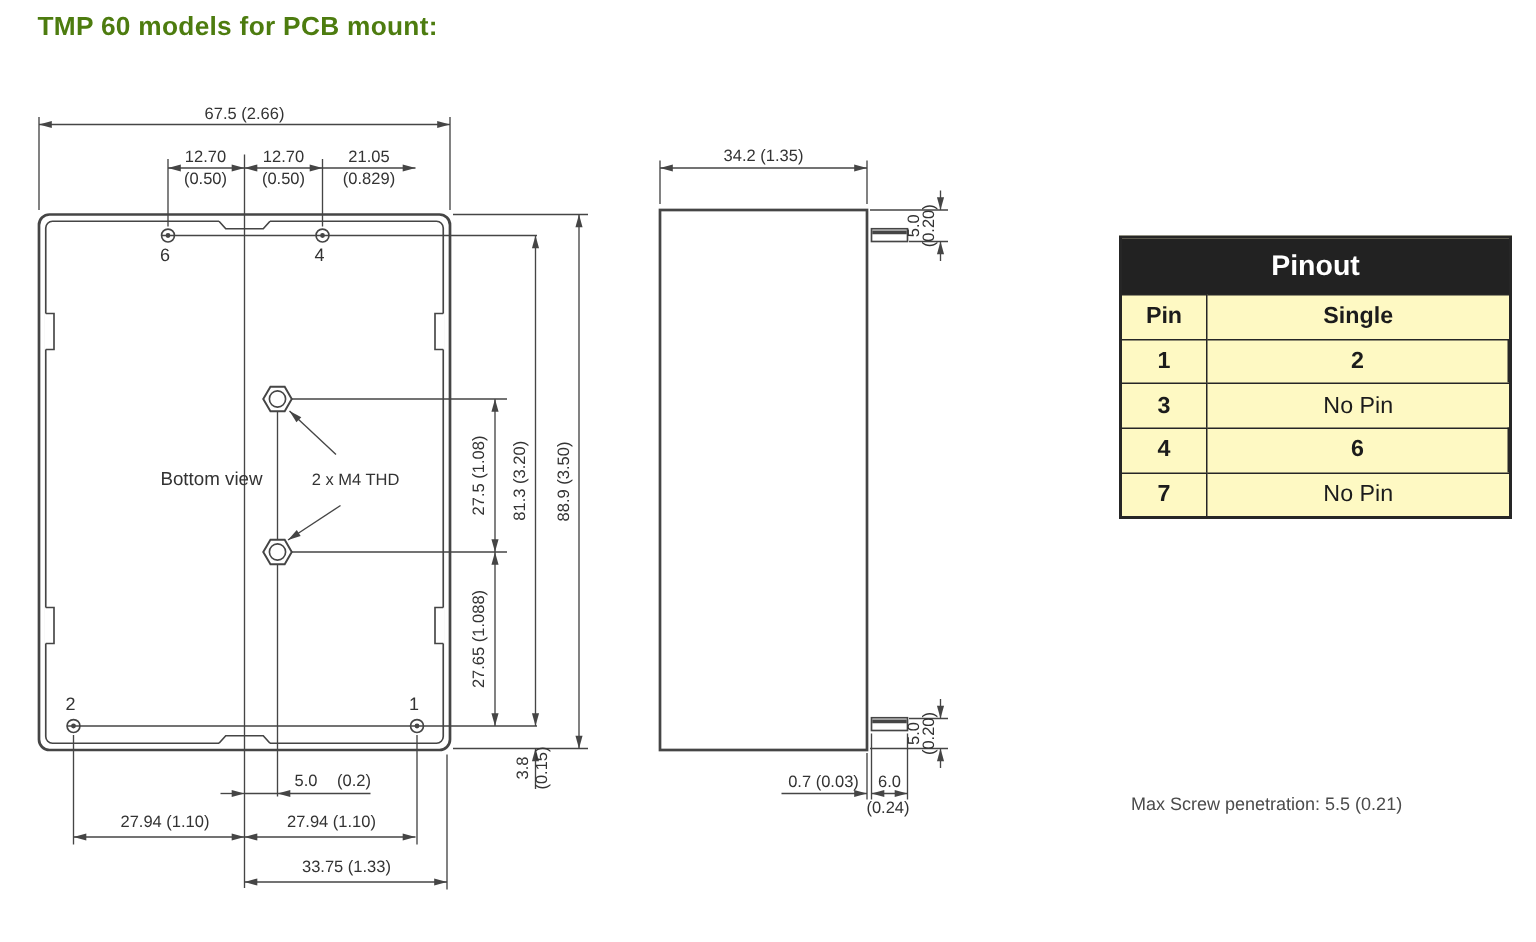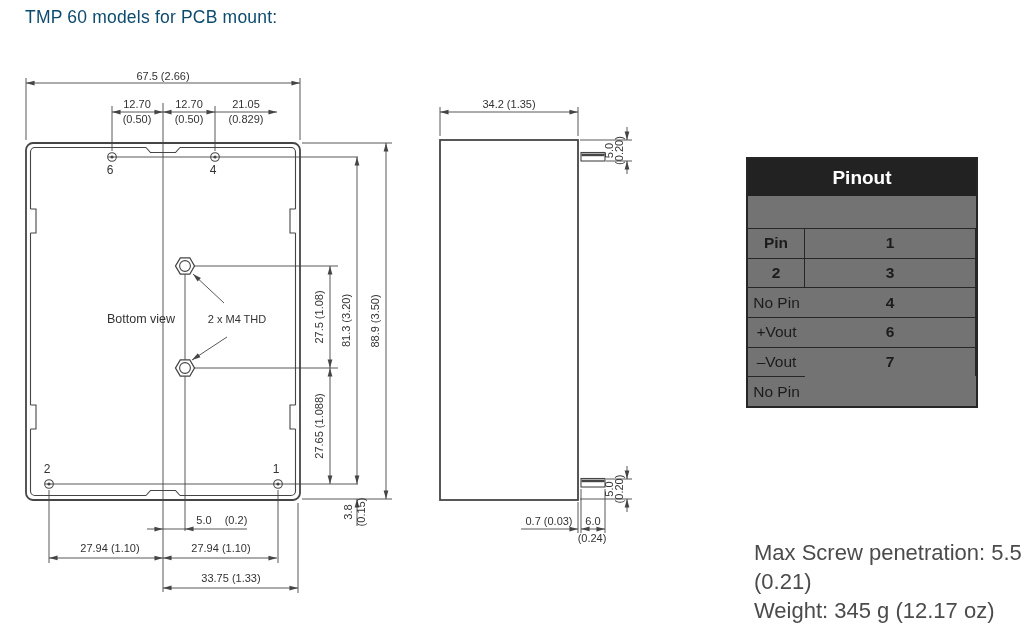--- a/index.html
+++ b/index.html
@@ -1,35 +1,35 @@
 <!DOCTYPE html>
 <html><head>
 <meta charset="utf-8">
 <style>
   html,body{margin:0;padding:0;background:#fff;}
   .canvas{position:relative;width:1024px;height:628px;background:#ffffff;
           font-family:"Liberation Sans",sans-serif;overflow:hidden;}
-  .page-title{position:absolute;left:25px;top:7px;font-size:17.5px;font-weight:normal;
-              color:#0c4a6e;letter-spacing:.2px;}
+  .page-title{position:absolute;left:25px;top:7px;font-size:17.5px;font-weight:bold;
+              color:#4d7c0f;letter-spacing:.2px;}
   svg{position:absolute;left:0;top:0;}
   svg text{fill:#333;font-family:"Liberation Sans",sans-serif;font-size:11px;}
   svg text.lbl{font-size:12.5px;}
   svg text.pinnum{font-size:12px;}
   
-  .pinout{position:absolute;left:746px;top:157px;width:232px;border:2px solid #262626;
-          box-sizing:border-box;background:#737373;}
+  .pinout{position:absolute;left:746px;top:157px;width:262px;border:2px solid #262626;
+          box-sizing:border-box;background:#fef9c3;}
   .pinout-header{background:#222;color:#fff;font-weight:bold;font-size:19px;
                  text-align:center;height:37px;line-height:37px;}
-  .pinout-grid{display:grid;grid-template-columns:57px 1fr;margin-top:32px;}
+  .pinout-grid{display:grid;grid-template-columns:57px 1fr;}
   .cell{border-top:1.5px solid #262626;height:28.7px;display:flex;align-items:center;
         justify-content:center;font-size:15.5px;color:#1c1c1c;}
   .cell.pincol{font-weight:bold;border-right:1.5px solid #262626;}
   .cell.head{font-weight:bold;}
   
-  .notes{position:absolute;left:754px;top:539px;font-size:22px;color:#4b4b4b;
+  .notes{position:absolute;left:754px;top:522px;font-size:12px;color:#4b4b4b;
          line-height:28.8px;}
 </style>
 </head>
 <body>
 
 <div class="canvas">
 
   <div class="page-title">TMP 60 models for PCB mount:</div>
 
   <svg width="740" height="628" viewBox="0 0 740 628">
@@ -187,37 +187,35 @@
       <text x="549" y="524.5">0.7 (0.03)</text>
       <text x="593" y="524.5">6.0</text>
       <text x="592" y="542">(0.24)</text>
     </g>
   </svg>
 
   <div class="pinout">
     <div class="pinout-header">Pinout</div>
     <div class="pinout-grid">
       <div class="cell pincol head">Pin</div>
+      <div class="cell head">Single</div>
 
       <div class="cell pincol">1</div>
 
       <div class="cell pincol">2</div>
 
       <div class="cell pincol">3</div>
       <div class="cell">No Pin</div>
 
       <div class="cell pincol">4</div>
-      <div class="cell">+Vout</div>
 
       <div class="cell pincol">6</div>
-      <div class="cell">–Vout</div>
 
       <div class="cell pincol">7</div>
       <div class="cell">No Pin</div>
     </div>
   </div>
 
   <div class="notes">
     <div>Max Screw penetration: 5.5 (0.21)</div>
-    <div>Weight: 345 g (12.17 oz)</div>
   </div>
 
 </div>
 
 </body></html>

